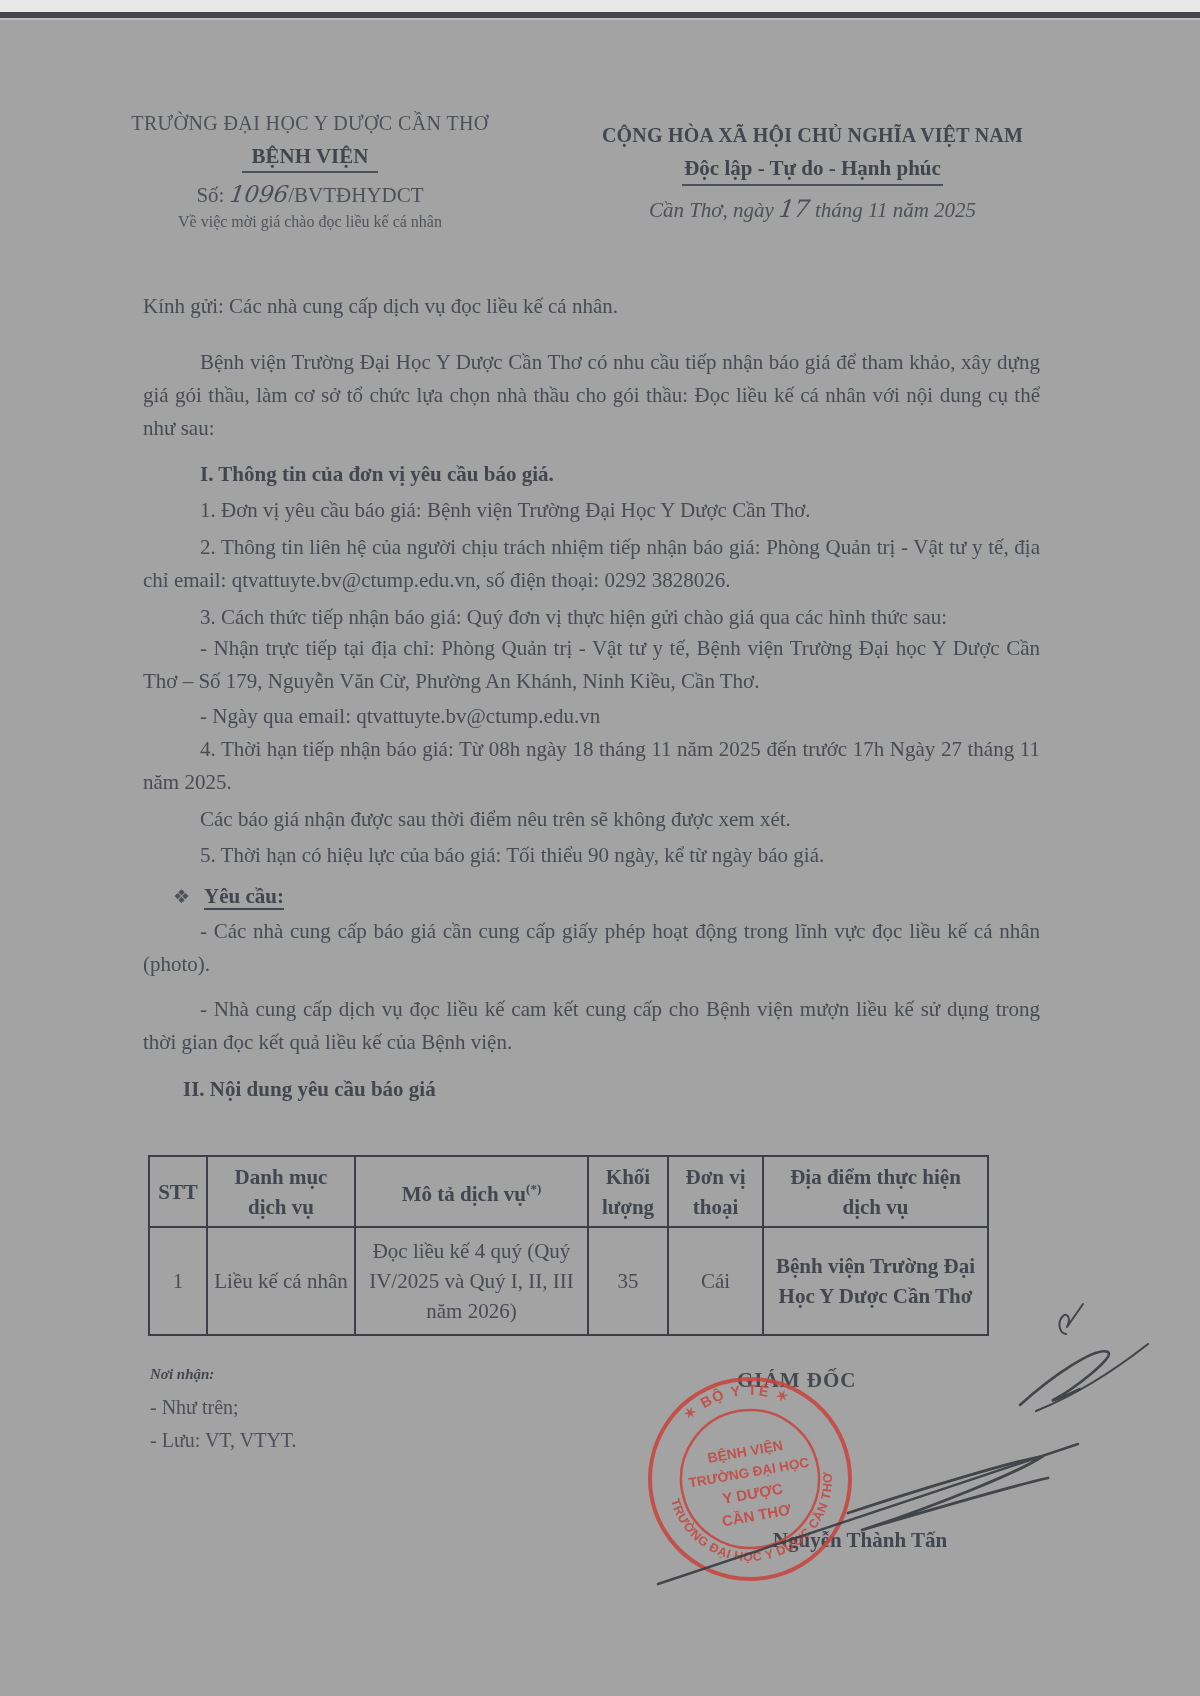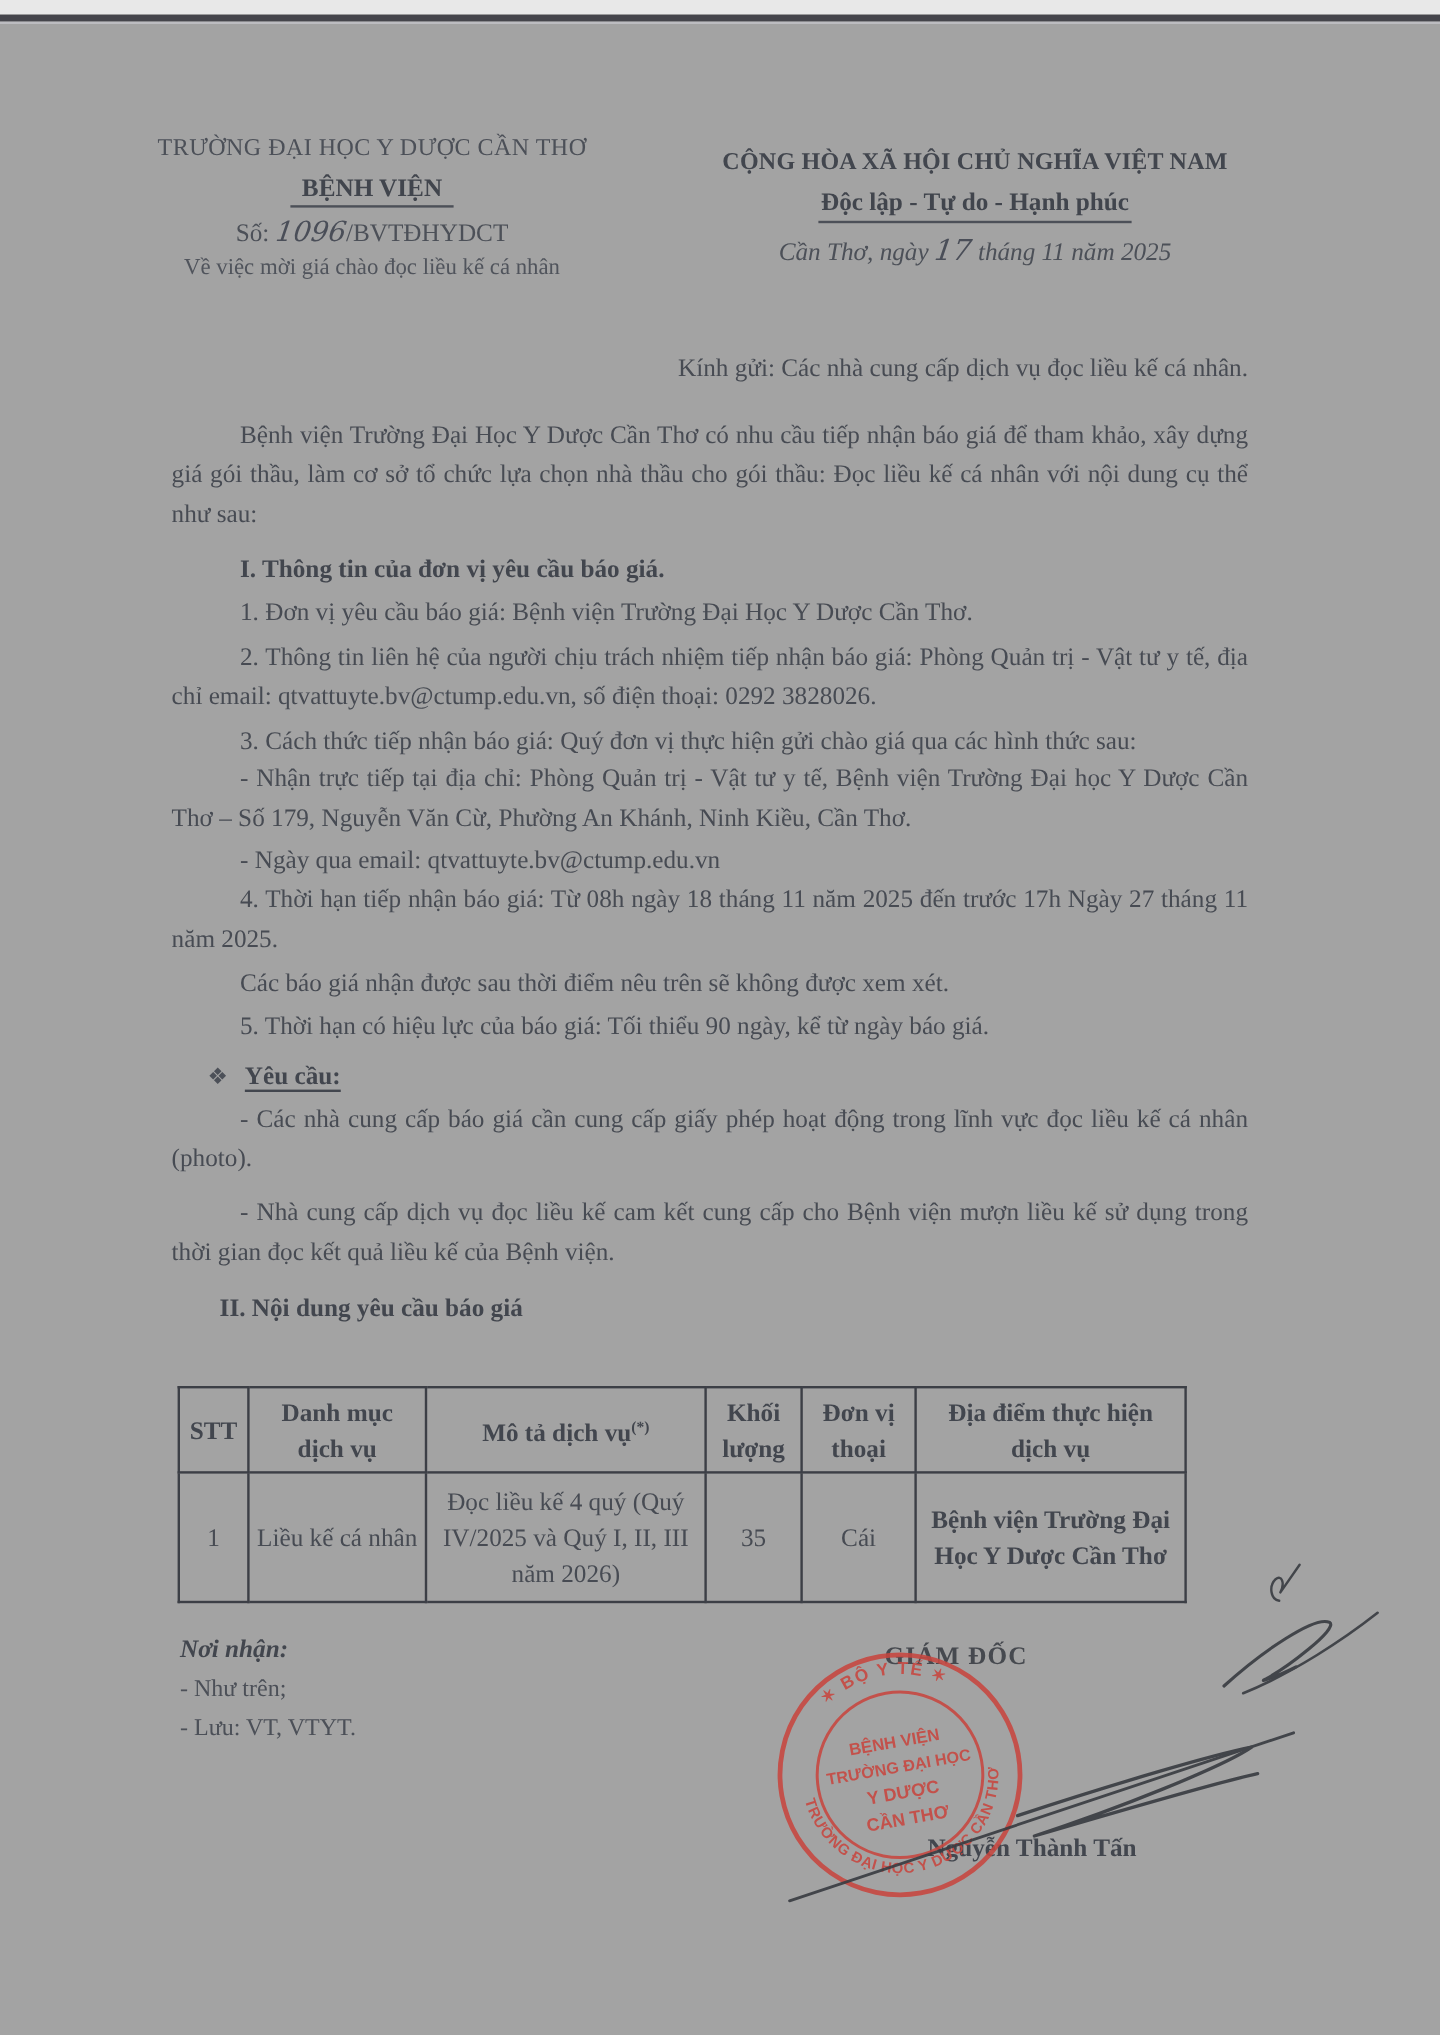--- a/index.html
+++ b/index.html
@@ -14,31 +14,31 @@
 
   
   .hdr-left{position:absolute;left:80px;top:100px;width:460px;text-align:center;}
   .hdr-right{position:absolute;left:555px;top:112px;width:515px;text-align:center;}
   .org-parent{font-size:20px;letter-spacing:.4px;color:#4c5058;}
   .org-name{display:inline-block;margin-top:9px;font-size:21px;font-weight:bold;color:#41454d;
             border-bottom:2px solid #4c5058;padding:0 10px 2px;}
   .doc-number{margin-top:8px;font-size:21px;color:#4c5058;}
   .hand{font-family:"DejaVu Serif",serif;font-style:italic;font-size:23px;color:#4a4e58;
         display:inline-block;transform:skewX(-8deg);}
-  .subject{margin-top:5px;font-size:19px;color:#50545c;}
+  .subject{margin-top:5px;font-size:16px;color:#50545c;}
   .national{font-size:20px;font-weight:bold;letter-spacing:.2px;color:#42464e;}
   .motto{display:inline-block;margin-top:9px;font-size:21px;font-weight:bold;color:#41454d;
          border-bottom:2px solid #4c5058;padding:0 2px 3px;}
   .place-date{margin-top:9px;font-size:21px;font-style:italic;color:#4c5058;}
   .place-date .hand{font-size:24px;}
 
   
   .body-col{position:absolute;left:143px;top:278px;width:897px;}
   .p{margin:0;font-size:21px;line-height:33px;text-align:justify;text-indent:57px;}
-  .salutation{margin:0;font-size:21px;line-height:33px;text-align:right;text-indent:0;}
+  .salutation{margin:0;font-size:21px;line-height:33px;text-align:left;text-indent:0;}
   .bold{font-weight:bold;color:#42464e;}
   .mt23{margin-top:23px;} .mt13{margin-top:13px;} .mt3{margin-top:3px;}
   .mt4{margin-top:4px;} .mtm2{margin-top:-2px;} .mt2{margin-top:2px;}
   .mt0{margin-top:0;} .mt8{margin-top:8px;} .mt12{margin-top:12px;} .mt14{margin-top:14px;}
   .req-head{text-indent:0;padding-left:30px;}
   .req-bullet{font-size:19px;margin-right:14px;color:#4c5058;}
   .req-title{font-weight:bold;color:#42464e;text-decoration:underline;text-underline-offset:5px;
              text-decoration-thickness:1.5px;}
   .sec2{text-indent:40px;}
 
@@ -50,21 +50,21 @@
   .quote-table th{font-weight:bold;color:#42464e;height:61px;}
   .quote-table td{height:98px;}
   .col-stt{width:58px;} .col-cat{width:148px;} .col-desc{width:233px;}
   .col-qty{width:80px;} .col-unit{width:95px;} .col-loc{width:225px;}
   .cell-cat{text-align:left;padding-left:12px;}
   .cell-loc{font-weight:bold;color:#42464e;}
   sup{font-size:13px;}
 
   
   .recipients{position:absolute;left:150px;top:1346px;font-size:20px;line-height:33px;color:#4c5058;}
-  .recipients-title{font-weight:bold;font-style:italic;color:#42464e;font-size:21px;}
+  .recipients-title{font-weight:bold;font-style:italic;color:#42464e;font-size:15px;}
   .signer-title{position:absolute;left:737px;top:1356px;width:250px;
                 font-size:21px;font-weight:bold;letter-spacing:1px;color:#46494f;}
   .signer-name{position:absolute;left:710px;top:1516px;width:300px;text-align:center;
                font-size:21px;font-weight:bold;color:#42464e;}
   .stamp-wrap{position:absolute;left:645px;top:1362px;width:210px;height:210px;
               transform:rotate(-10deg);opacity:.87;}
   .sig-wrap{position:absolute;left:600px;top:1260px;width:580px;height:330px;pointer-events:none;}
 </style>
 </head>
 <body>

